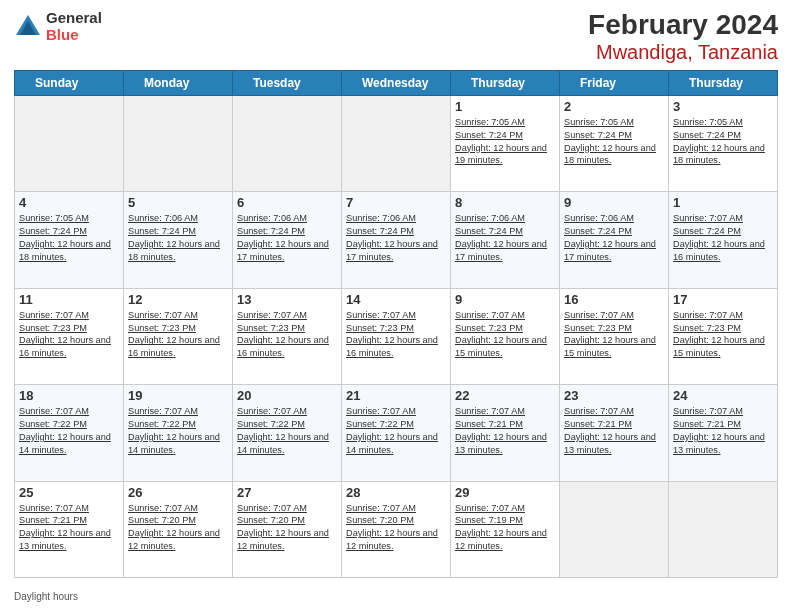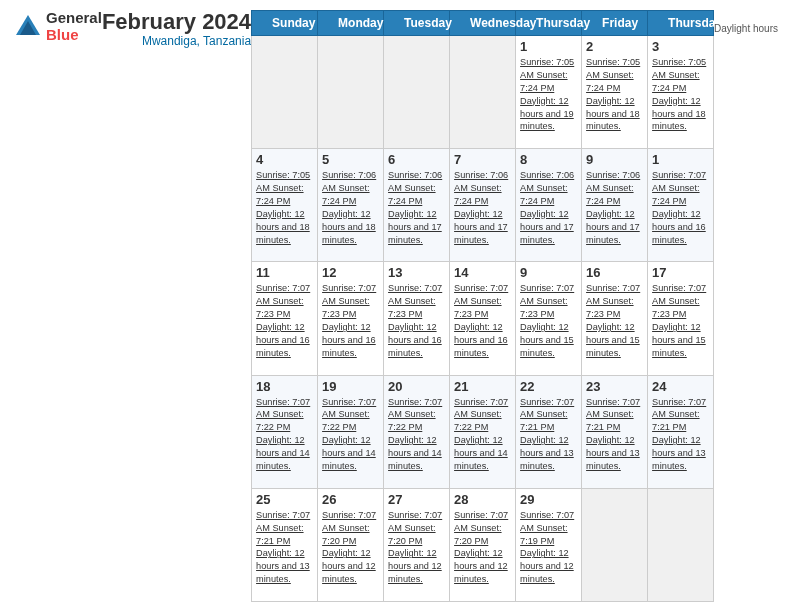--- a/index.html
+++ b/index.html
@@ -8,21 +8,21 @@
       background: #fff;
       width: 792px;
       height: 612px;
       overflow: hidden;
     }
     .page {
       width: 792px;
       height: 612px;
       padding: 10px 14px 10px 14px;
       display: flex;
-      flex-direction: row;
+      flex-direction: column;
     }
     .header {
       display: flex;
       justify-content: space-between;
       align-items: flex-start;
       margin-bottom: 6px;
     }
     .logo {
       display: flex;
       align-items: center;
@@ -44,28 +44,28 @@
       color: #ef4444;
     }
     .logo-icon {
       width: 28px;
       height: 28px;
     }
     .title-block {
       text-align: right;
     }
     .title-month {
-      font-size: 22px;
+      font-size: 28px;
       font-weight: bold;
       color: #333;
       line-height: 1.1;
     }
     .title-location {
-      font-size: 12px;
-      color: #0369a1;
+      font-size: 20px;
+      color: #b91c1c;
     }
     .calendar {
       flex: 1;
       border: 1px solid #ccc;
       border-collapse: collapse;
       width: 100%;
       table-layout: fixed;
     }
     .calendar th {
       background-color: #2980b9;

